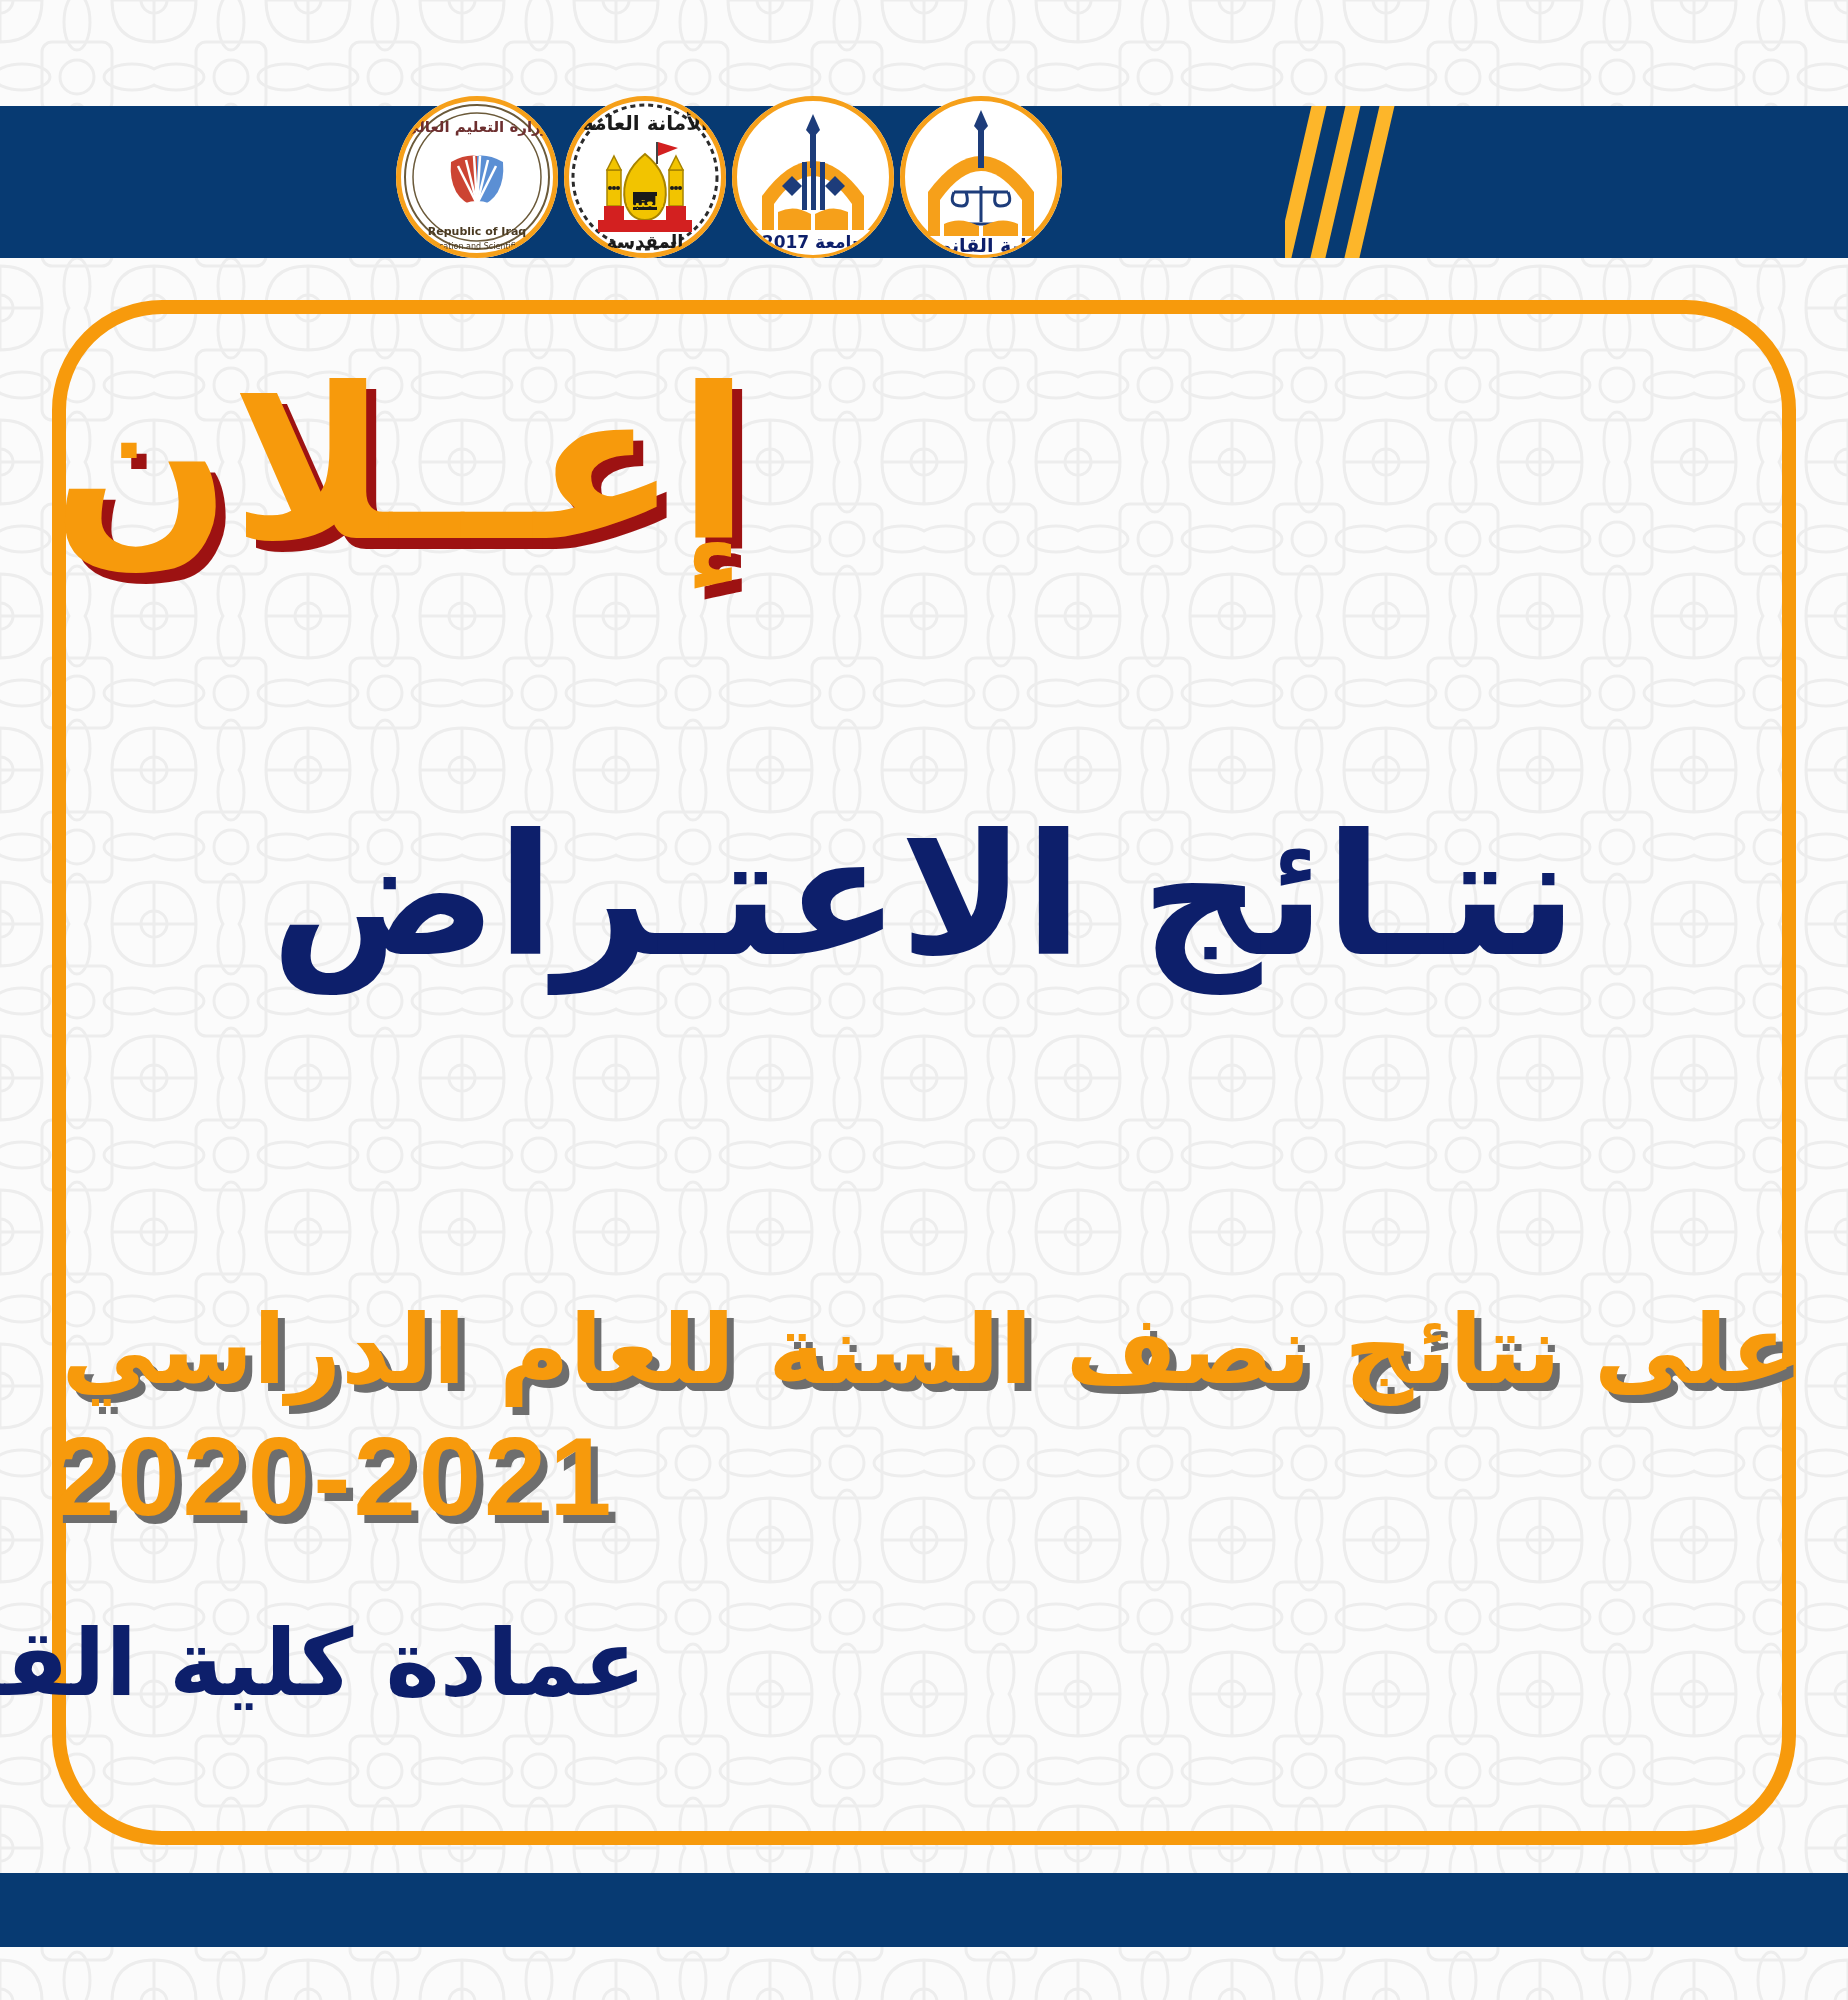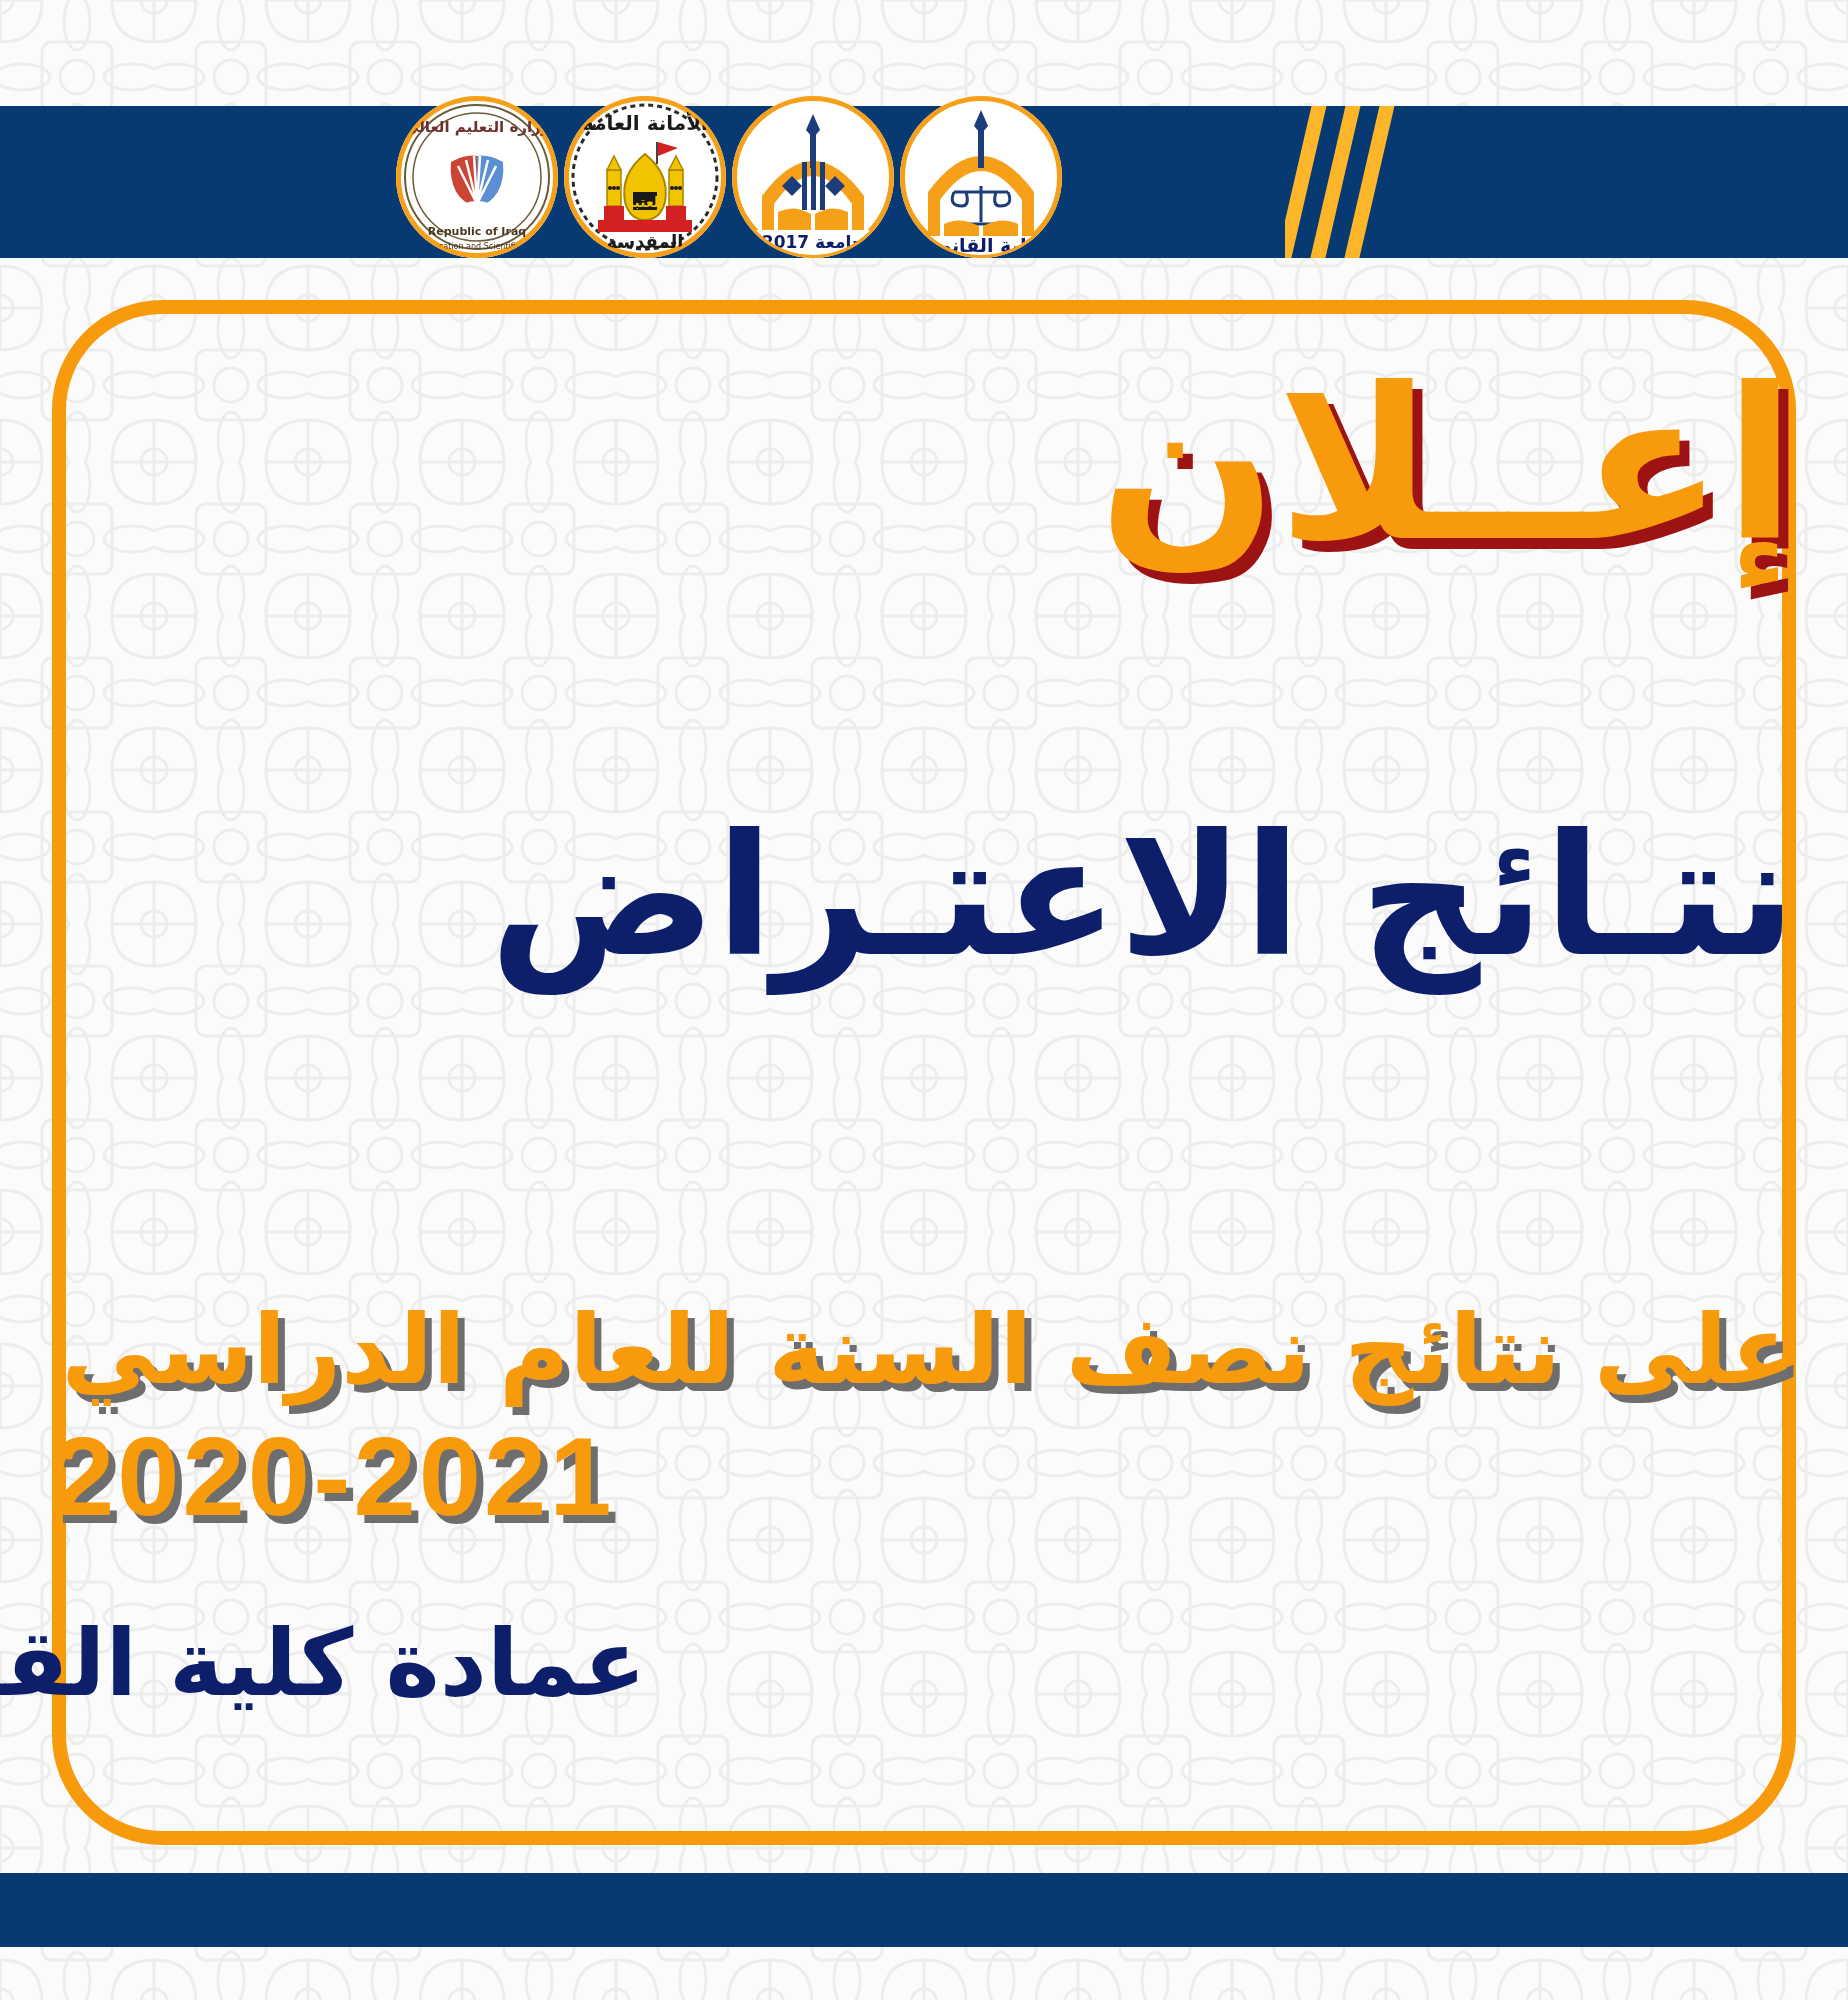--- a/index.html
+++ b/index.html
@@ -108,35 +108,36 @@
     height: 1545px;
     z-index: 5;
     box-sizing: border-box;
   }
 
   .title-main {
     position: absolute;
     top: 50px;
     left: 0;
     right: 0;
-    text-align: right;
+    text-align: left;
     font-size: 210px;
     font-weight: bold;
     line-height: 1.1;
     color: #f79a0c;
     letter-spacing: 4px;
     text-shadow: 10px 11px 0 #9d1212;
     direction: rtl;
   }
 
   .title-sub {
     position: absolute;
     top: 500px;
     left: 0;
     right: 0;
+    text-align: center;
     font-size: 168px;
     font-weight: bold;
     line-height: 1.15;
     color: #0d1f6b;
     direction: rtl;
   }
 
   .subtitle-block {
     position: absolute;
     top: 990px;

